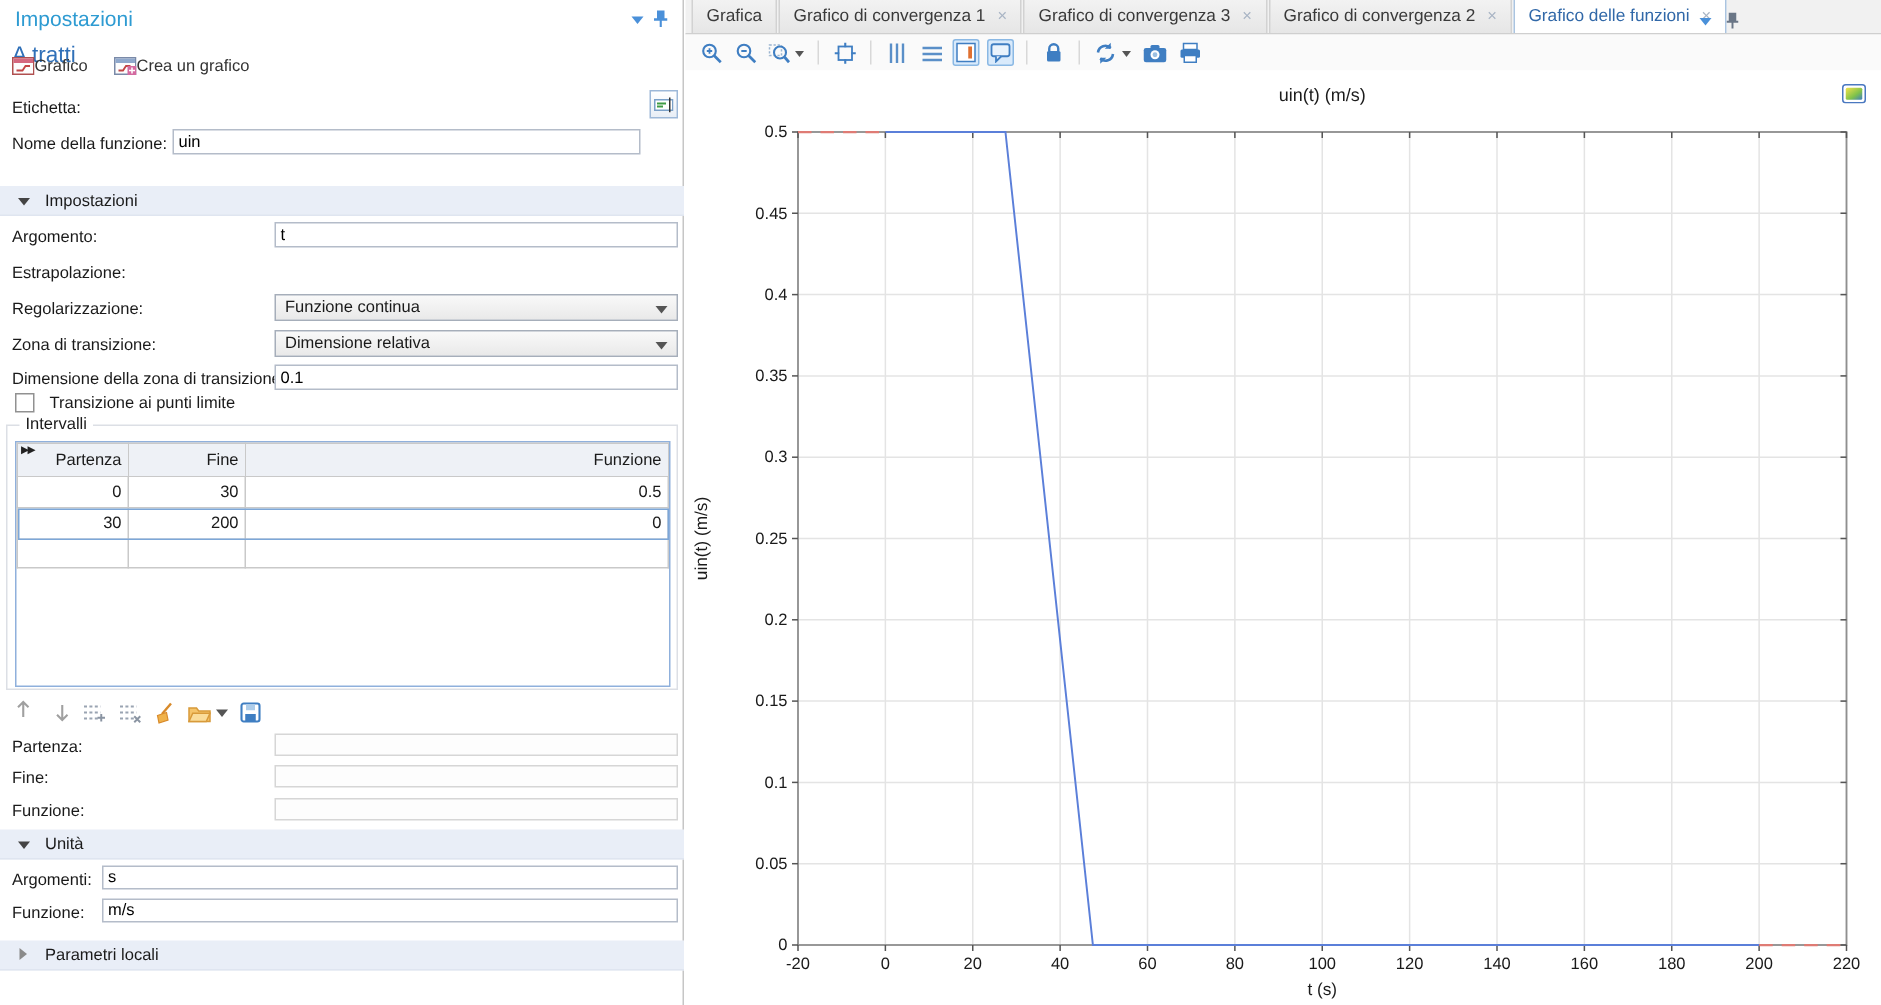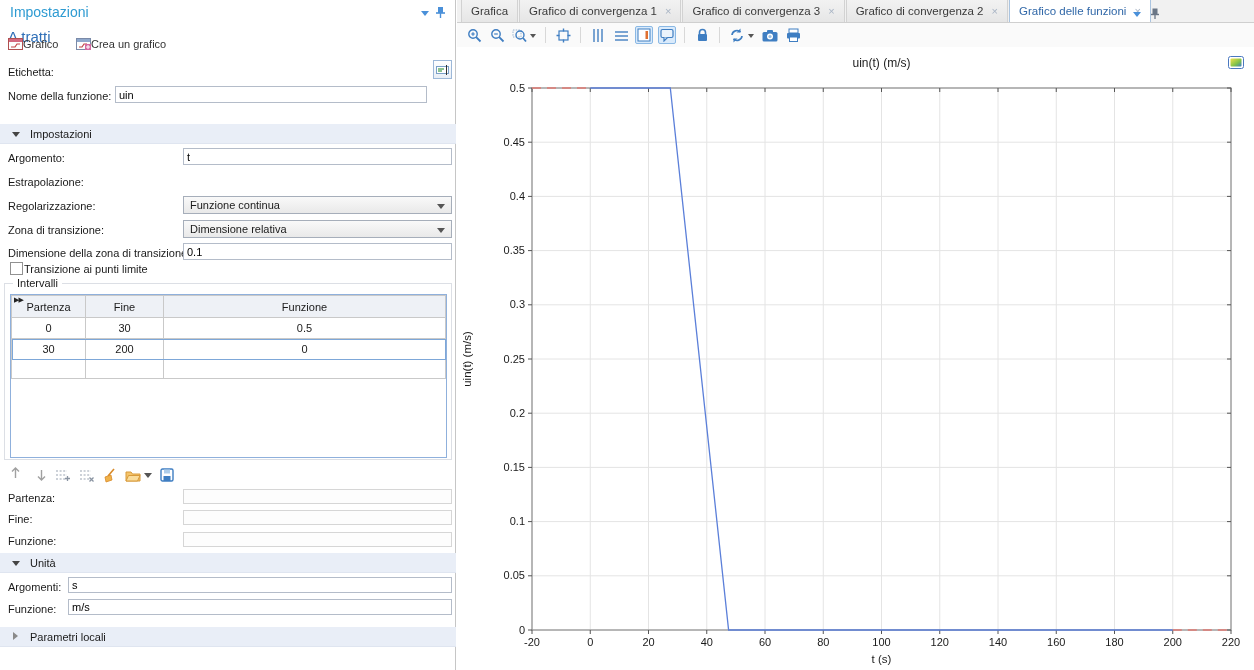--- a/index.html
+++ b/index.html
@@ -19,21 +19,21 @@
   .combo .carr { position:absolute; right:6px; top:7px; width:0; height:0; border-left:4px solid transparent; border-right:4px solid transparent; border-top:5px solid #555; }
   .sechead { position:absolute; left:0; width:456px; height:20px; background:#e9eef7; border-bottom:1px solid #dfe5f0; }
   .sechead .txt { position:absolute; left:30px; top:4px; }
   .tri-open { position:absolute; left:12px; top:8px; width:0; height:0; border-left:4px solid transparent; border-right:4px solid transparent; border-top:5px solid #444; }
   .tri-closed { position:absolute; left:13px; top:5px; width:0; height:0; border-top:4px solid transparent; border-bottom:4px solid transparent; border-left:5px solid #8a8a8a; }
   .chk { position:absolute; left:10px; top:262px; width:13px; height:13px; border:1px solid #919191; background:#fff; }
   .fieldset { position:absolute; left:4px; top:283px; width:448px; height:177px; border:1px solid #dcdfe5; }
   .fieldset .legend { position:absolute; left:8px; top:-7px; background:#fff; padding:0 4px; }
   .twrap { position:absolute; left:10px; top:294px; width:437px; height:164px; border:1px solid #8fb0dc; background:#fff; }
   #itable { border-collapse:collapse; table-layout:fixed; width:435px; font-size:11px; }
-  #itable th, #itable td { border:1px solid #c9c9c9; padding:4px 4px; text-align:center; font-weight:normal; overflow:hidden; }
+  #itable th, #itable td { border:1px solid #c9c9c9; padding:4px 4px; text-align:right; font-weight:normal; overflow:hidden; }
   #itable th { background:#eef1f6; height:22px; vertical-align:bottom; position:relative; }
   #itable td { height:19px; background:#fff; }
   #itable tr.selected { outline:1px solid #7da7d8; outline-offset:-1px; }
   #itable th:first-child .mv { position:absolute; top:0px; left:2px; font-size:7px; color:#222; letter-spacing:-1px; }
   .rowtools { position:absolute; left:10px; top:466px; display:flex; align-items:center; gap:8px; }
   .pinbar-caret { width:0;height:0;border-left:4px solid transparent;border-right:4px solid transparent;border-top:5px solid #4a90d9; }
 
   
   #right { position:absolute; left:457px; top:0; width:710px; height:670px; }
   #tabbar { position:absolute; left:0; top:0; width:797px; height:23px; background:#f1f1f1; border-bottom:1px solid #cfcfcf; display:flex; align-items:flex-end; padding-left:4px; }
@@ -116,21 +116,21 @@
     <span class="lbl" style="left:8px;top:224px">Zona di transizione:</span>
     <div class="combo" style="left:183px;top:220px;width:269px">
       <span>Dimensione relativa</span>
         <span class="carr"></span>
     </div>
 
     <span class="lbl" style="left:8px;top:247px">Dimensione della zona di transizione:</span>
     <input class="tinput" style="left: 183px; top: 243px; width: 269px;" value="0.1">
 
     <span class="chk"></span>
-    <span class="lbl" style="left:24px;top:263px">Transizione ai punti limite</span>
+    <span class="lbl" style="left:33px;top:263px">Transizione ai punti limite</span>
 
     <div class="fieldset">
       <span class="legend">Intervalli</span>
     </div>
     <div class="twrap">
       <table id="itable">
           <thead>
             <tr>
               <th style="width:74px"><span class="mv">▶▶</span><span>Partenza</span></th>
               <th style="width:78px"><span>Fine</span></th>

